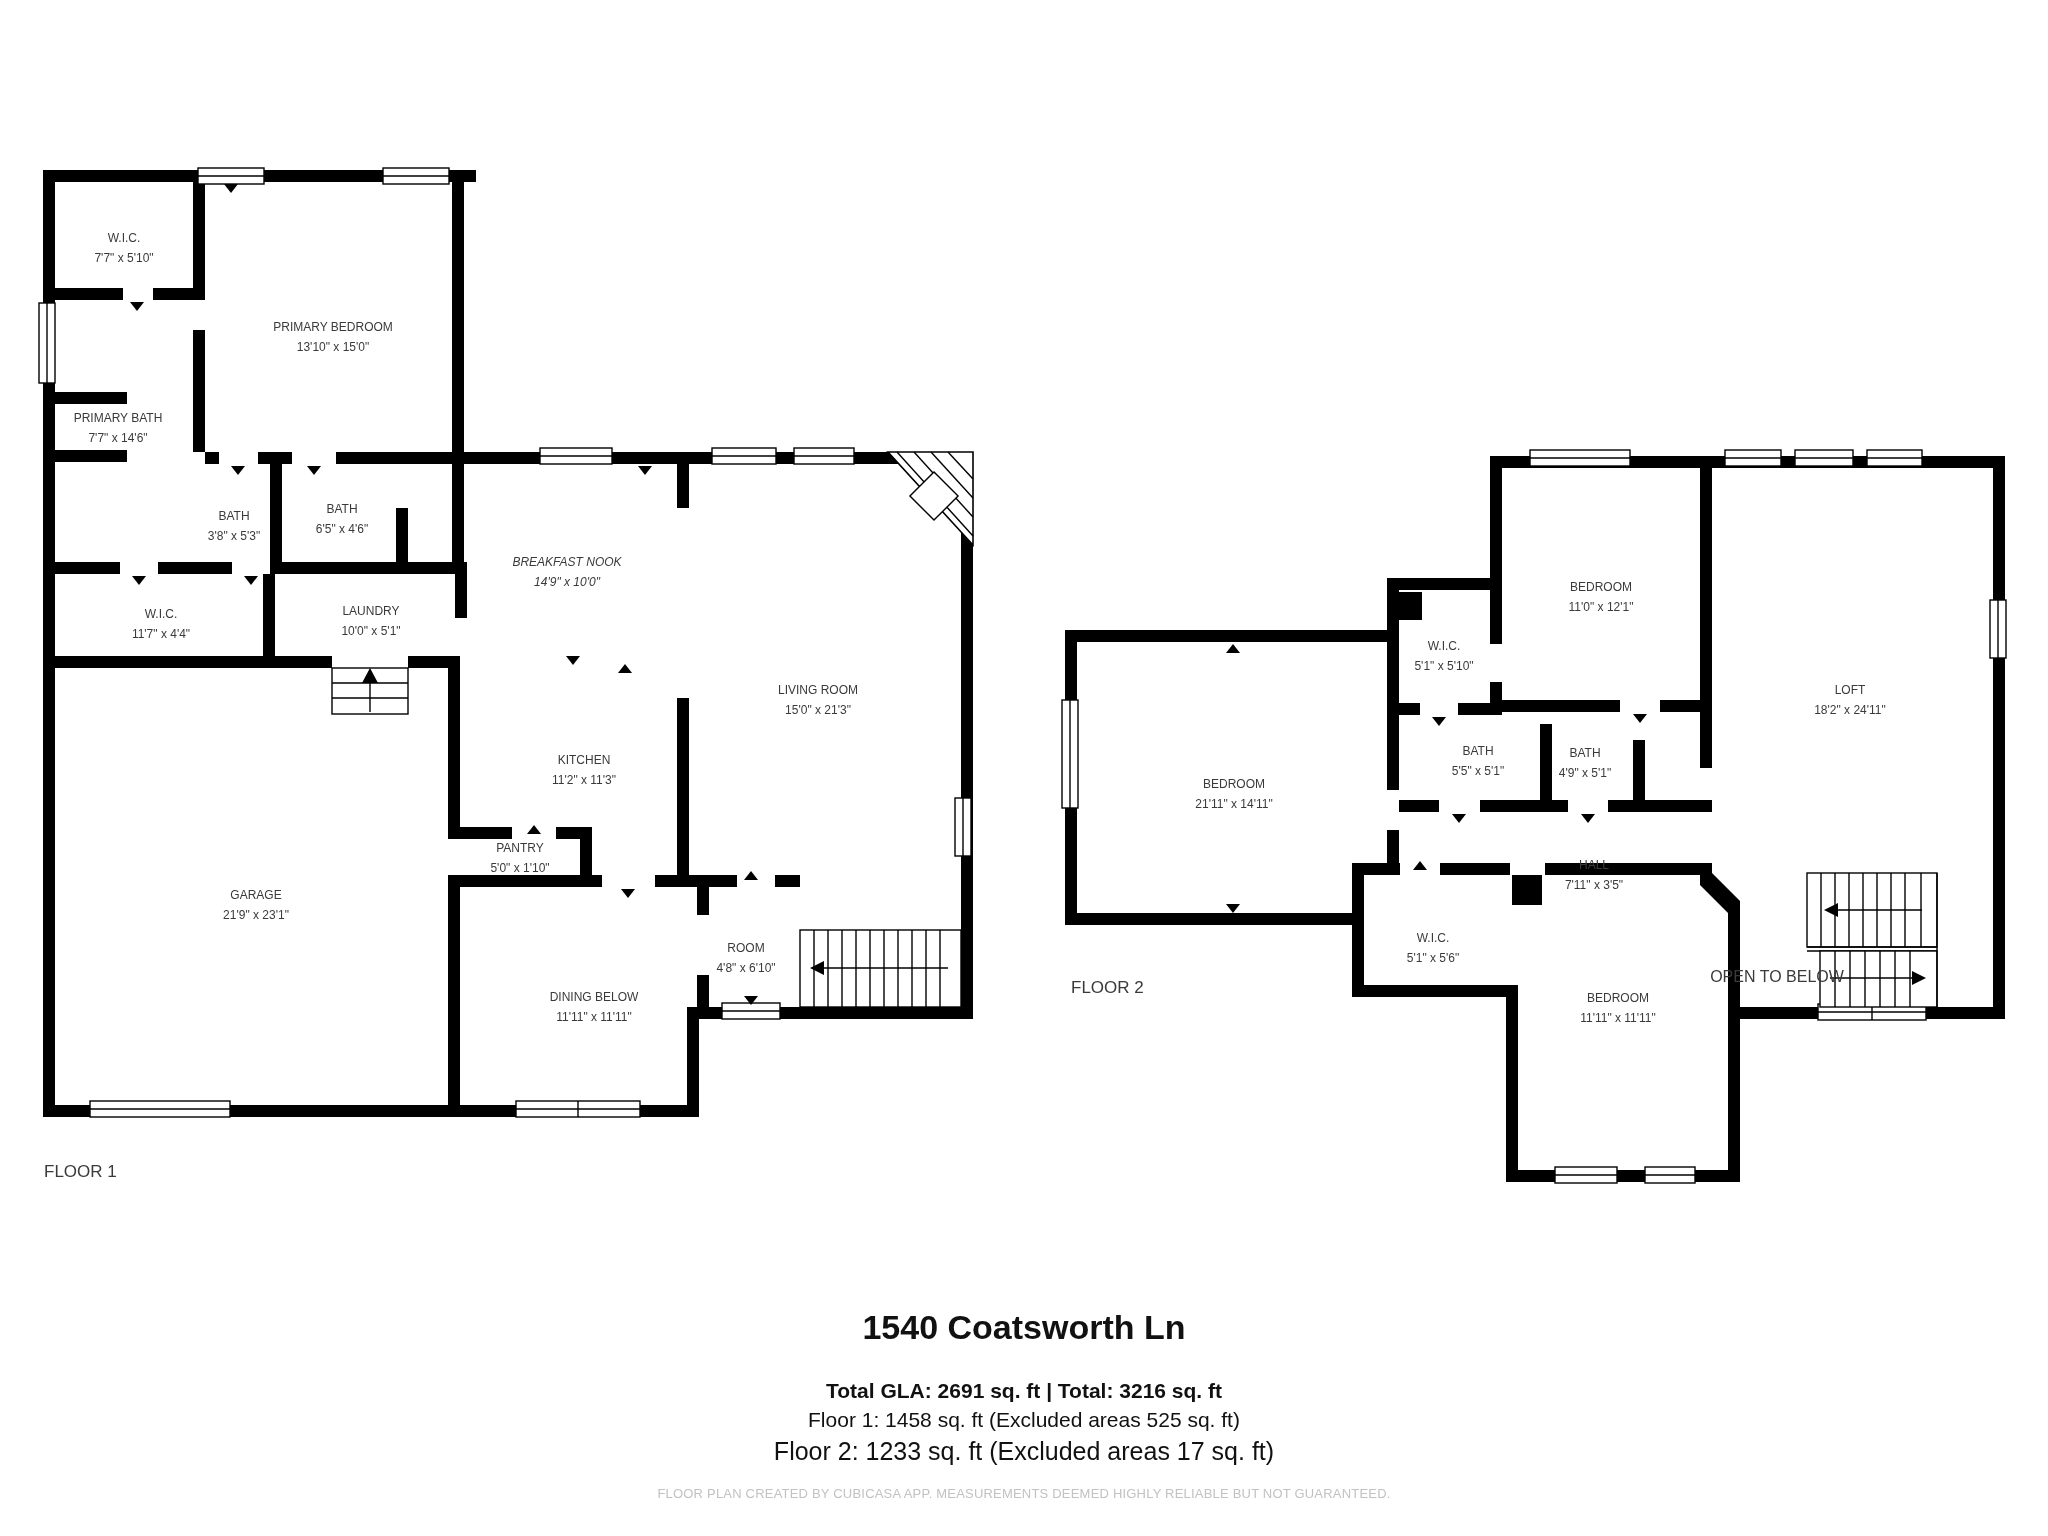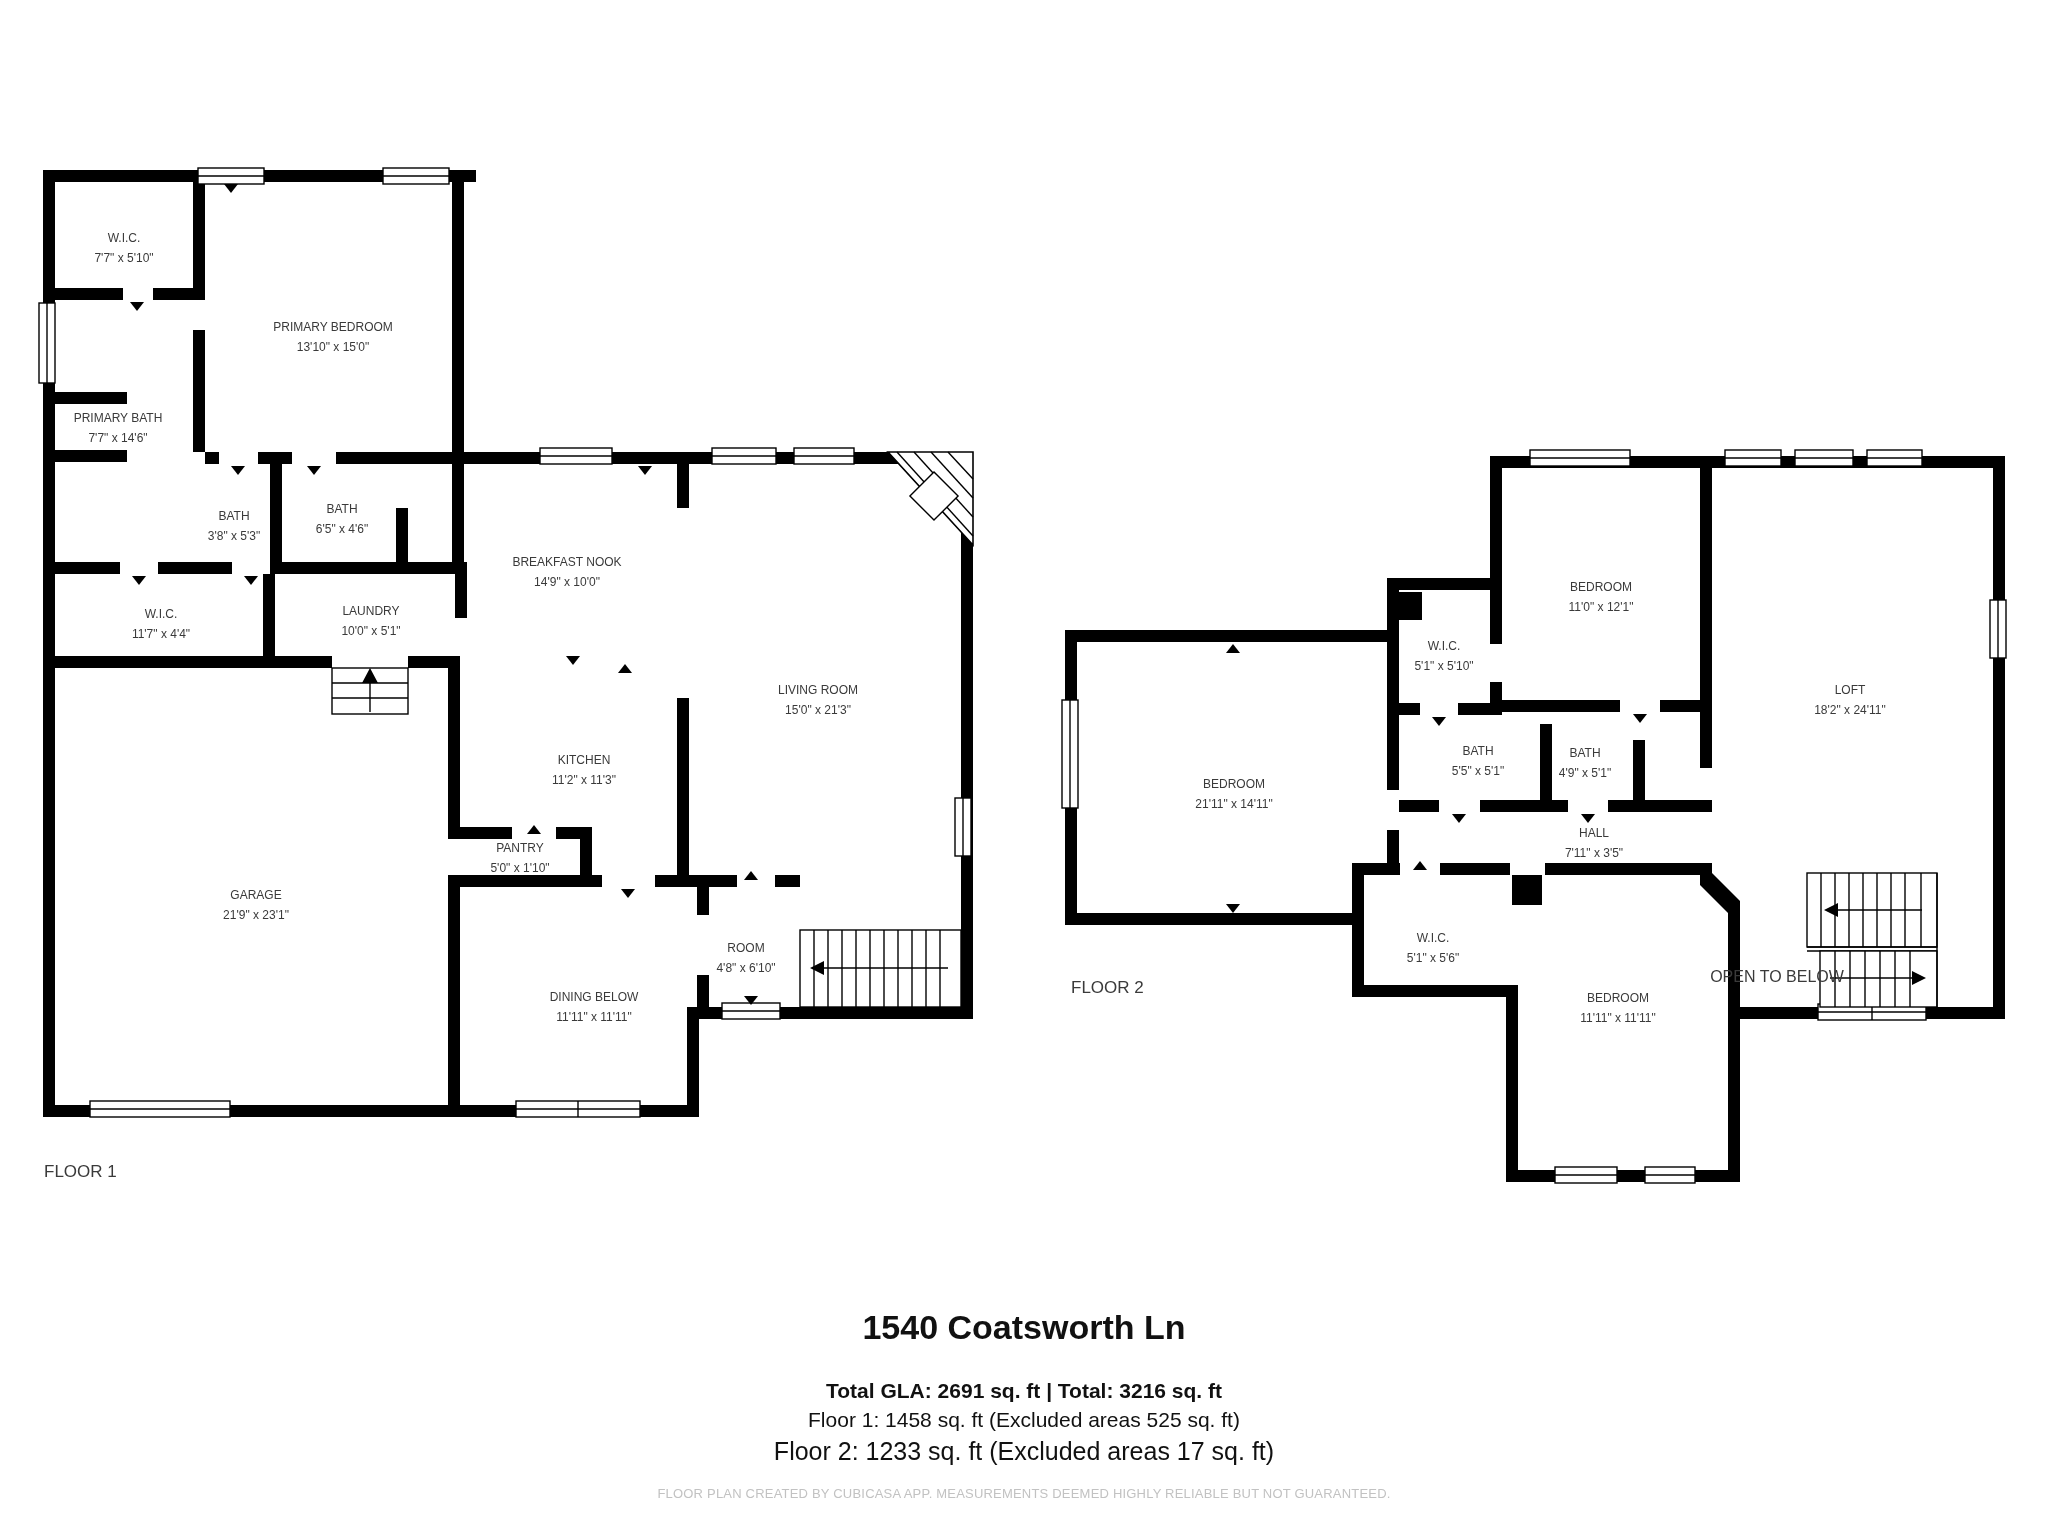--- a/index.html
+++ b/index.html
@@ -305,21 +305,21 @@
         <div>6'5" x 4'6"</div>
       </div>
       <div class="room-label" style="left: 161px; top: 624px;">
         <div>W.I.C.</div>
         <div>11'7" x 4'4"</div>
       </div>
       <div class="room-label" style="left: 371px; top: 621px;">
         <div>LAUNDRY</div>
         <div>10'0" x 5'1"</div>
       </div>
-      <div class="room-label" style="left: 567px; top: 572px;">
+      <div class="room-label" style="left: 567px; top: 572px; font-style: italic;">
         <div>BREAKFAST NOOK</div>
         <div>14'9" x 10'0"</div>
       </div>
       <div class="room-label" style="left: 818px; top: 700px;">
         <div>LIVING ROOM</div>
         <div>15'0" x 21'3"</div>
       </div>
       <div class="room-label" style="left: 584px; top: 770px;">
         <div>KITCHEN</div>
         <div>11'2" x 11'3"</div>
@@ -357,21 +357,21 @@
         <div>5'5" x 5'1"</div>
       </div>
       <div class="room-label" style="left: 1585px; top: 763px;">
         <div>BATH</div>
         <div>4'9" x 5'1"</div>
       </div>
       <div class="room-label" style="left: 1234px; top: 794px;">
         <div>BEDROOM</div>
         <div>21'11" x 14'11"</div>
       </div>
-      <div class="room-label" style="left: 1594px; top: 843px; text-align: center;">
+      <div class="room-label" style="left: 1594px; top: 875px; text-align: center;">
         <div>HALL</div>
         <div>7'11" x 3'5"</div>
       </div>
       <div class="room-label" style="left: 1433px; top: 948px;">
         <div>W.I.C.</div>
         <div>5'1" x 5'6"</div>
       </div>
       <div class="room-label" style="left: 1618px; top: 1008px;">
         <div>BEDROOM</div>
         <div>11'11" x 11'11"</div>

